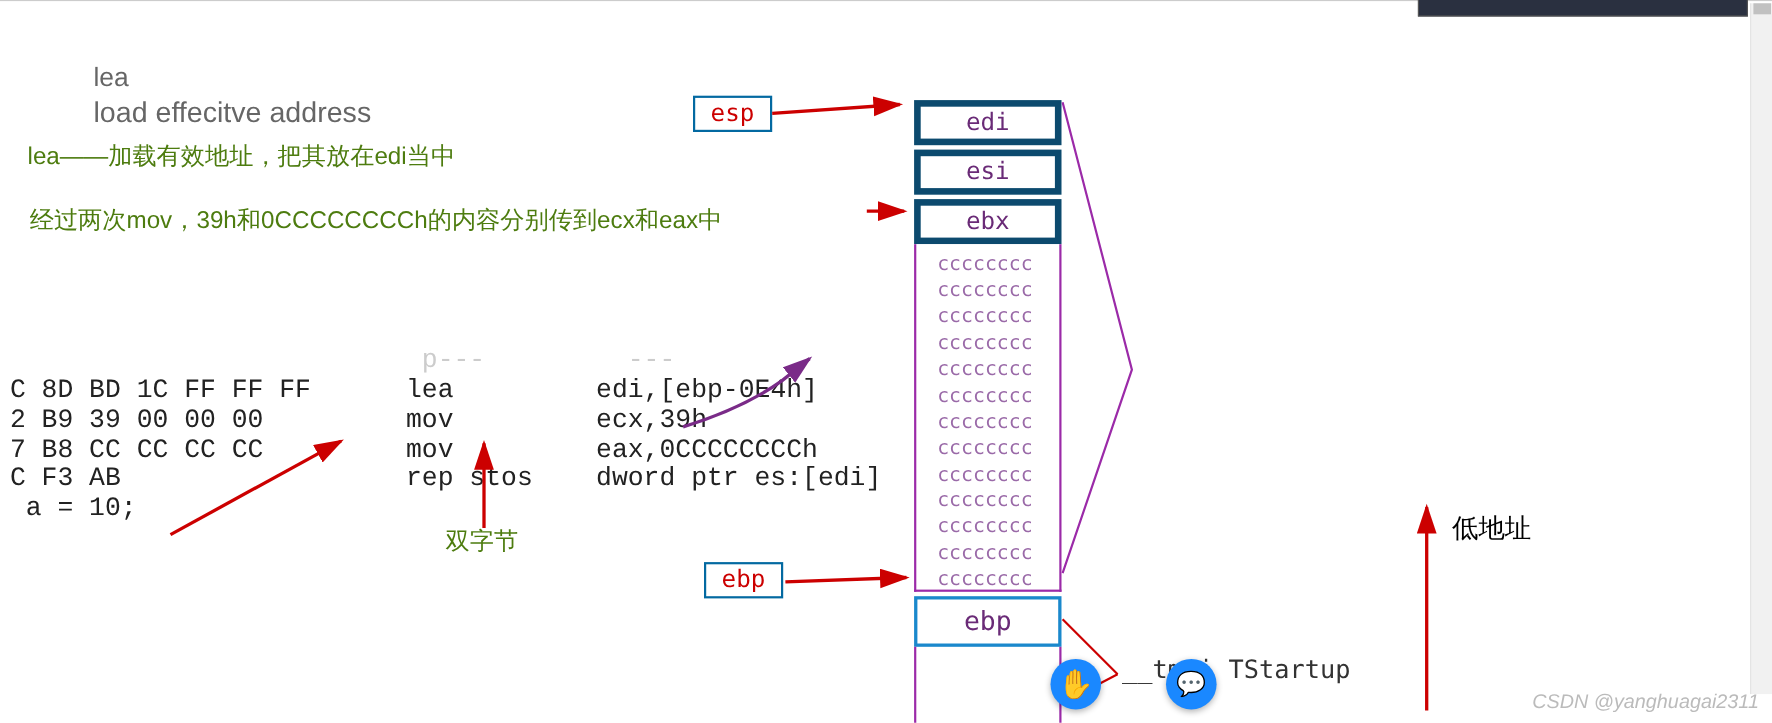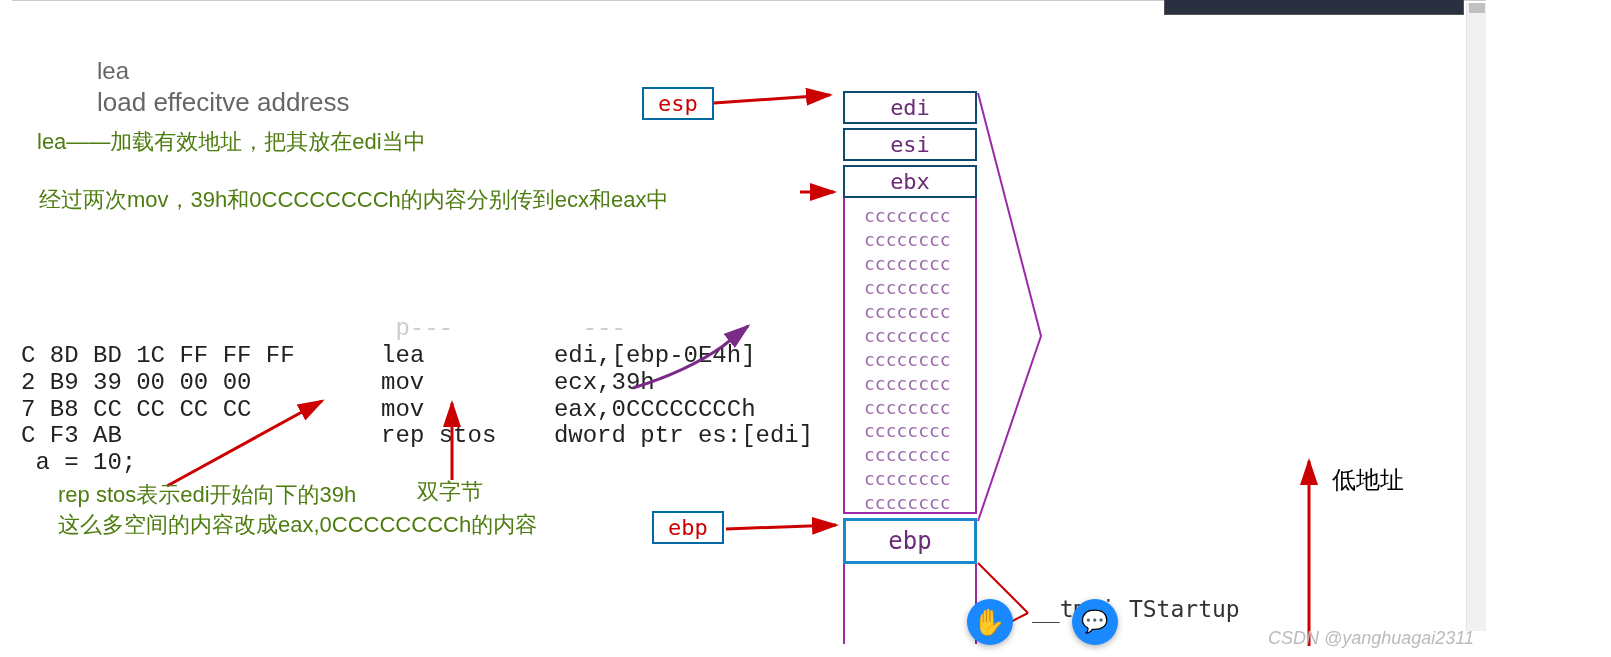--- a/index.html
+++ b/index.html
@@ -1,38 +1,38 @@
 <!DOCTYPE html>
 <html><head>
 <meta charset="utf-8">
 <style>
   * { box-sizing: border-box; }
   body { margin:0; padding:0; background:#fff; font-family: "Segoe UI", Arial, sans-serif; width:1611px; height:657px; position:relative; overflow:hidden; }
-  .canvas { position:absolute; left:12px; top:0; width:1474px; height:657px; border-top:1px solid #ccc; }
+  .canvas { position:absolute; left:0; top:0; width:1611px; height:657px; border-top:1px solid #ccc; }
 
   .txt { position:absolute; }
   .red  { color:#4d7c0f; }
 
   .lea-title { left:85px; top:56px; font-size:24px; color:#666; }
   .lea-sub   { left:85px; top:86px; font-size:26px; color:#666; }
   .ann1 { left:25px; top:126px; font-size:22px; }
   .ann2 { left:27px; top:184px; font-size:22px; }
 
   .code-area { position:absolute; left:9px; top:288px; font-family:"Consolas","Courier New",monospace; font-size:24px; color:#222; line-height:1.12; white-space:pre; }
   .fade { color:#ccc; }
 
   .rep-note { left:46px; top:479px; font-size:22px; line-height:1.35; }
   .dbyte    { left:405px; top:476px; font-size:22px; }
 
   .plabel { position:absolute; border:2px solid #0369a1; background:#fff; padding:2px 14px; font-size:22px; color:#c00; font-family:"Consolas",monospace; }
   #esp-label { left:630px; top:86px; }
   #ebp-label { left:640px; top:510px; }
 
   .stack { position:absolute; left:831px; top:90px; width:134px; }
-  .cell  { border:2px solid #0c4a6e; background:#fff; text-align:center; font-family:"Consolas",monospace; color:#6a2b77; font-size:22px; padding:2px 0; }
+  .cell  { border:6px solid #0c4a6e; background:#fff; text-align:center; font-family:"Consolas",monospace; color:#6a2b77; font-size:22px; padding:2px 0; }
   .cell + .cell { margin-top:4px; }
   .big-cc { border-left:2px solid #9b2aa8; border-right:2px solid #9b2aa8; border-bottom:2px solid #9b2aa8; background:#fff; font-family:"Consolas",monospace; color:#9a6aa8; font-size:18px; line-height:1.33; padding:6px 0 10px 10px; text-align:left; height:316px; }
   .ebp-cell { border:3px solid #1a88cc; background:#fff; text-align:center; font-family:"Consolas",monospace; color:#6a2b77; font-size:24px; padding:6px 0; margin-top:4px; }
   .below-box { border-left:2px solid #9b2aa8; border-right:2px solid #9b2aa8; height:80px; }
   .main-label { left:1039px; top:325px; font-size:24px; color:#8a3a99; }
   .tmain { left:1020px; top:595px; font-size:23px; color:#333; font-family:"Consolas",monospace; }
 
   .low-addr { left:1320px; top:463px; font-size:24px; color:#000000; }
   .watermark { position:absolute; right:12px; bottom:8px; color:#bbb; font-size:18px; font-style:italic; }
 
@@ -74,24 +74,20 @@
         <marker id="ah-red" markerWidth="10" markerHeight="10" refX="8" refY="3" orient="auto">
           <path d="M0,0 L0,6 L9,3 z" fill="#c00"></path>
         </marker>
       </defs>
     <line x1="5" y1="95" x2="160" y2="10" stroke="#c00" stroke-width="3" marker-end="url(#ah-red)"></line>
   </svg>
   <svg class="arrow" style="left:428px; top:394px;" width="30" height="90">
     <line x1="12" y1="85" x2="12" y2="8" stroke="#c00" stroke-width="3" marker-end="url(#ah-red)"></line>
   </svg>
 
-  <div class="txt rep-note red">
-    <span>rep stos表示edi开始向下的39h</span><br>
-    <span>这么多空间的内容改成eax,0CCCCCCCCh的内容</span>
-  </div>
   <div class="txt dbyte red">双字节</div>
 
   <svg class="arrow" style="left:616px; top:315px;" width="150" height="80">
     <defs>
         <marker id="ah-p" markerWidth="10" markerHeight="10" refX="8" refY="3" orient="auto">
           <path d="M0,0 L0,6 L9,3 z" fill="#7a2b88"></path>
         </marker>
       </defs>
     <path d="M5,72 Q60,55 95,30 Q110,18 120,10" stroke="#7a2b88" stroke-width="3" fill="none" marker-end="url(#ah-p)"></path>
   </svg>

